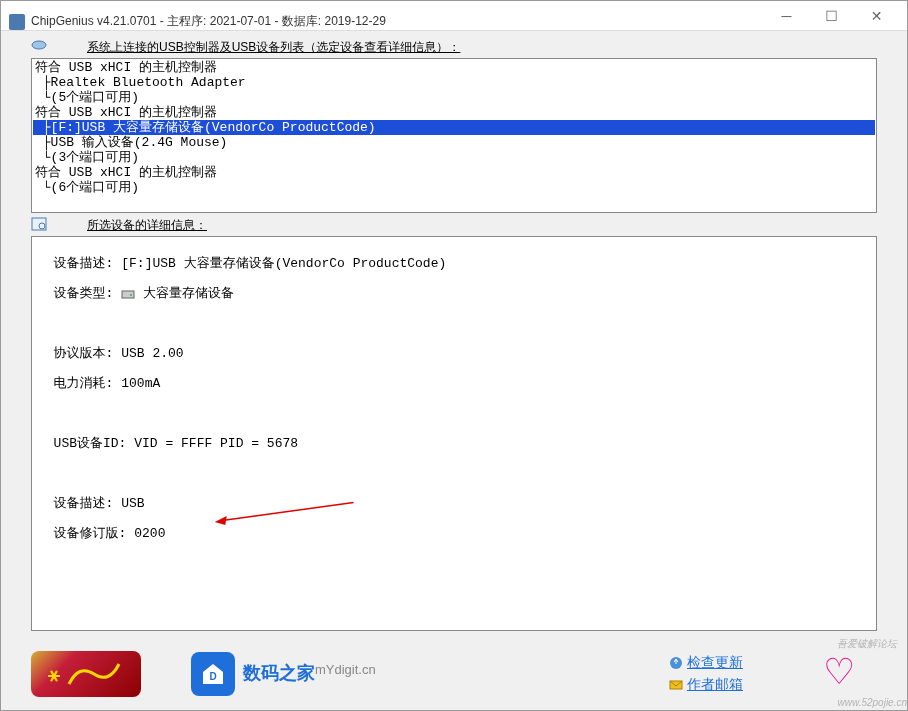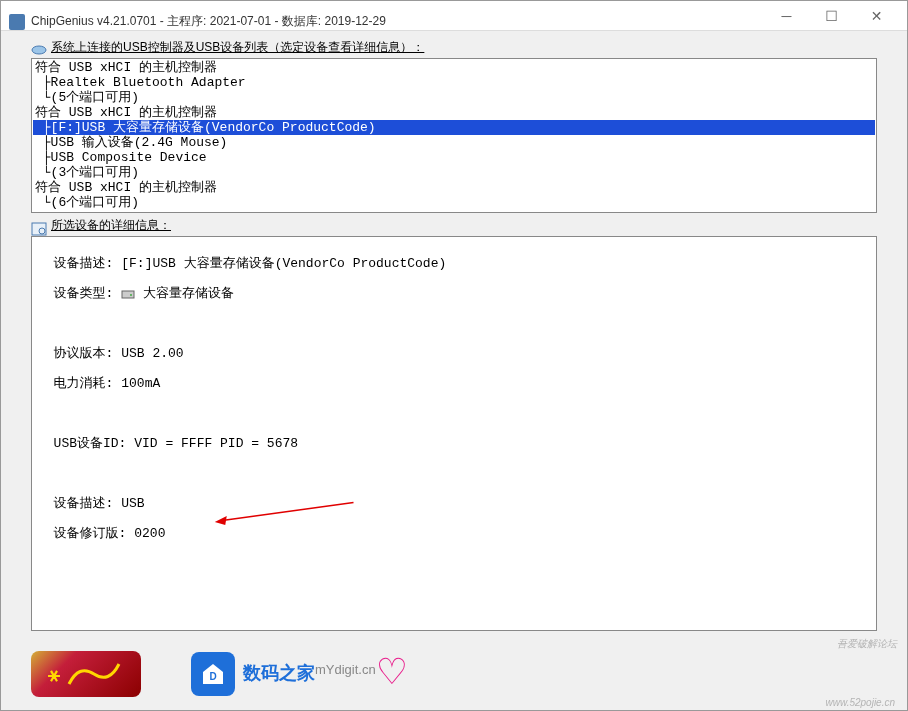--- a/index.html
+++ b/index.html
@@ -49,23 +49,24 @@
       justify-content: center;
       color: #666;
       font-size: 14px;
       cursor: pointer;
     }
     .content {
       padding: 4px 30px 4px 30px;
     }
     .section-header {
       display: flex;
-      align-items: flex-end;
+      align-items: flex-start;
       margin-top: 4px;
       margin-bottom: 2px;
+      gap: 36px;
     }
     .section-icon {
       width: 16px;
       height: 12px;
       margin-right: 4px;
       display: inline-block;
     }
     .section-title {
       color: #000;
       text-decoration: underline;
@@ -194,21 +195,21 @@
       pointer-events: none;
     }
     .watermark {
       position: absolute;
       right: 10px;
       color: rgba(120,120,120,0.5);
       font-size: 10px;
       font-style: italic;
     }
     .watermark.top { top: 636px; }
-    .watermark.bottom { bottom: 2px; right: 12px; }
+    .watermark.bottom { bottom: 2px; right: 0; }
   </style>
 </head>
 <body>
 
 <div class="window">
   <div class="titlebar">
     <span class="titlebar-icon"></span>
     <span class="titlebar-text">ChipGenius v4.21.0701 - 主程序: 2021-07-01 - 数据库: 2019-12-29</span>
     <div class="titlebar-btn">─</div>
     <div class="titlebar-btn">☐</div>
@@ -224,21 +225,20 @@
       </span>
       <span class="section-title">系统上连接的USB控制器及USB设备列表（选定设备查看详细信息）：</span>
     </div>
     <div class="device-list" id="device-list">
         <div class="tree-line">符合 USB xHCI 的主机控制器</div>
         <div class="tree-line"> ├Realtek Bluetooth Adapter</div>
         <div class="tree-line"> └(5个端口可用)</div>
         <div class="tree-line">符合 USB xHCI 的主机控制器</div>
         <div class="tree-line selected"> ├[F:]USB 大容量存储设备(VendorCo ProductCode)</div>
         <div class="tree-line"> ├USB 输入设备(2.4G Mouse)</div>
-        <div class="tree-line"> ├USB Composite Device</div>
         <div class="tree-line"> └(3个端口可用)</div>
         <div class="tree-line">符合 USB xHCI 的主机控制器</div>
         <div class="tree-line"> └(6个端口可用)</div>
       </div>
 
     <div class="section-header">
       <span class="section-icon">
         <svg width="16" height="14" viewBox="0 0 16 14">
             <rect x="1" y="1" width="14" height="12" fill="#e8f0f8" stroke="#4a7ab0"></rect>
             <circle cx="11" cy="9" r="3" fill="none" stroke="#4a7ab0"></circle>
@@ -289,18 +289,34 @@
         <svg width="28" height="28" viewBox="0 0 28 28">
             <path d="M4 12 L14 4 L24 12 L24 24 L4 24 Z" fill="#fff"></path>
             <text x="14" y="20" text-anchor="middle" fill="#1e6fd9" font-size="10" font-weight="bold">D</text>
           </svg>
       </div>
       <div class="mydigit-text">
         <span class="mydigit-title">数码之家</span>
         <span class="mydigit-sub">mYdigit.cn</span>
       </div>
     </div>
+    <div class="footer-links">
+      <a class="footer-link">
+        <span class="footer-link-icon"><svg width="14" height="14" viewBox="0 0 14 14">
+              <circle cx="7" cy="7" r="6" fill="#4a90d9"></circle>
+              <path d="M7 3 v5 M5 6 l2 -3 l2 3" stroke="#fff" fill="none"></path>
+            </svg></span>
+        <span>检查更新</span>
+      </a>
+      <a class="footer-link">
+        <span class="footer-link-icon"><svg width="14" height="14" viewBox="0 0 14 14">
+              <rect x="1" y="3" width="12" height="8" fill="#f0c020" stroke="#b08000"></rect>
+              <path d="M1 3 L7 8 L13 3" stroke="#b08000" fill="none"></path>
+            </svg></span>
+        <span>作者邮箱</span>
+      </a>
+    </div>
     <div class="heart-logo">♡</div>
   </div>
 
   <div class="watermark top">吾爱破解论坛</div>
   <div class="watermark bottom">www.52pojie.cn</div>
 </div>
 
 </body></html>

